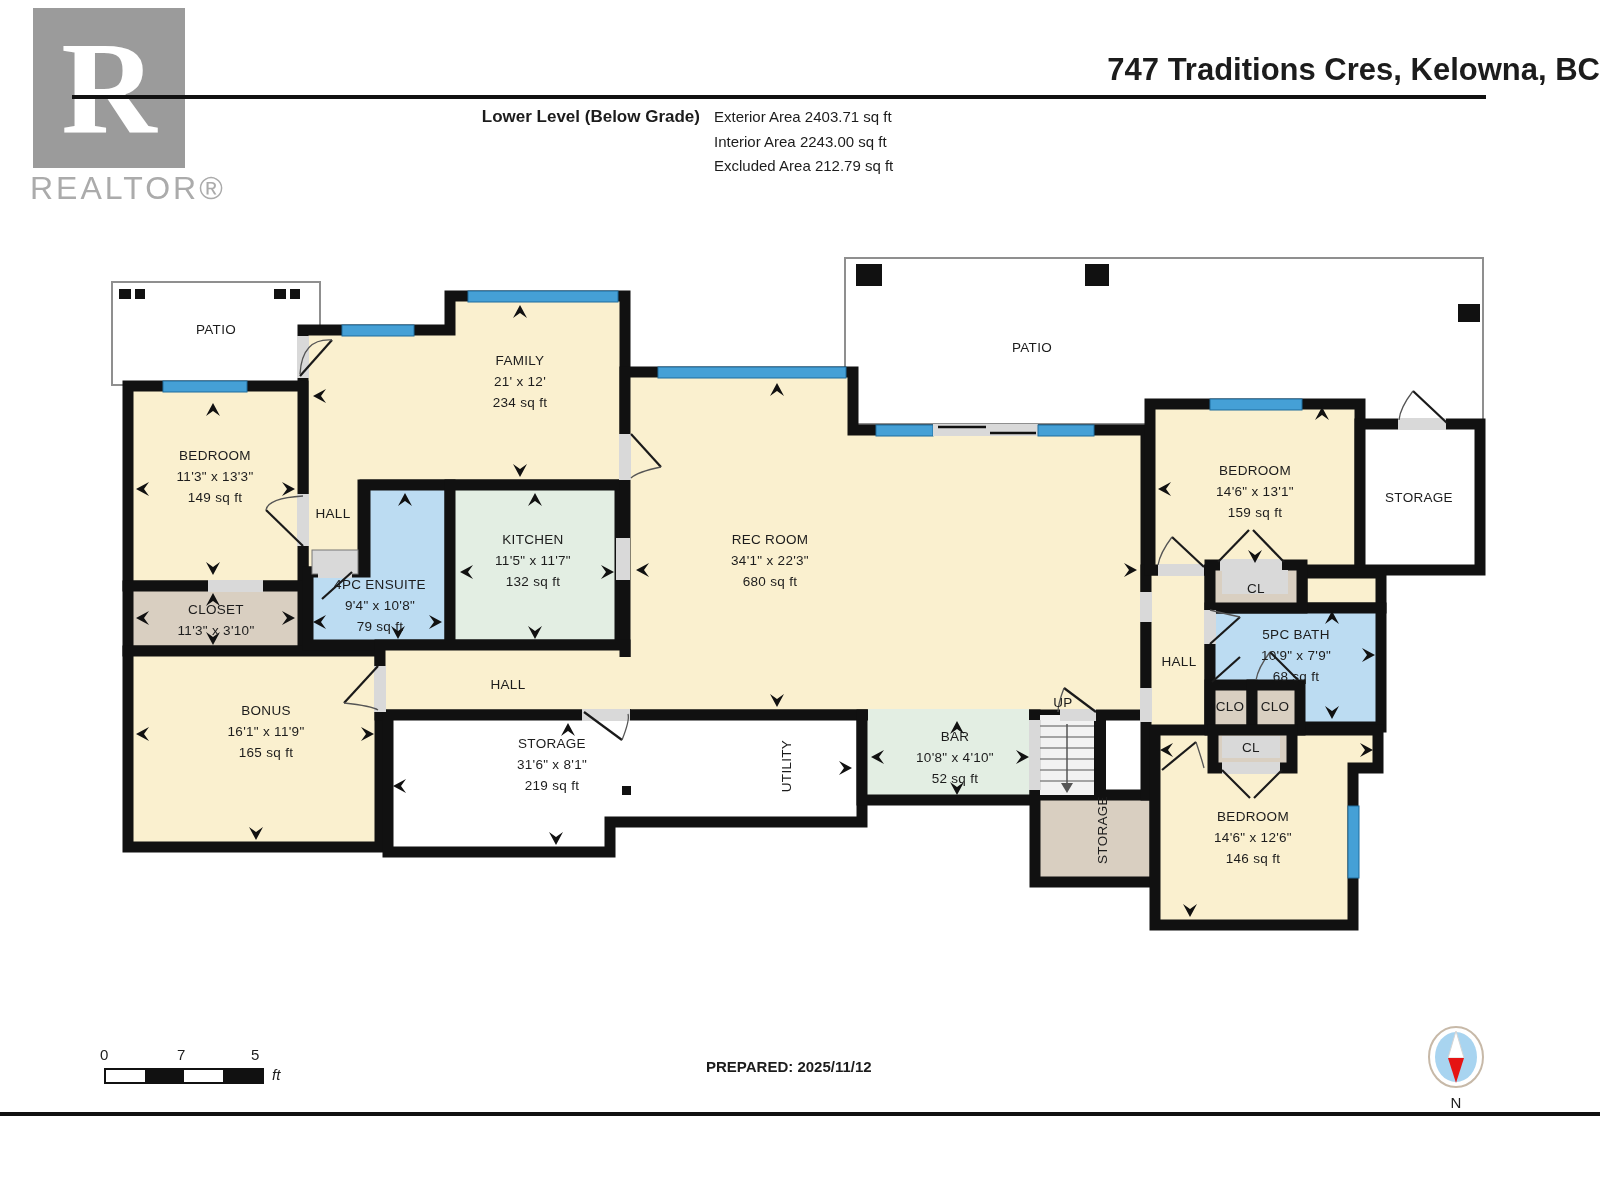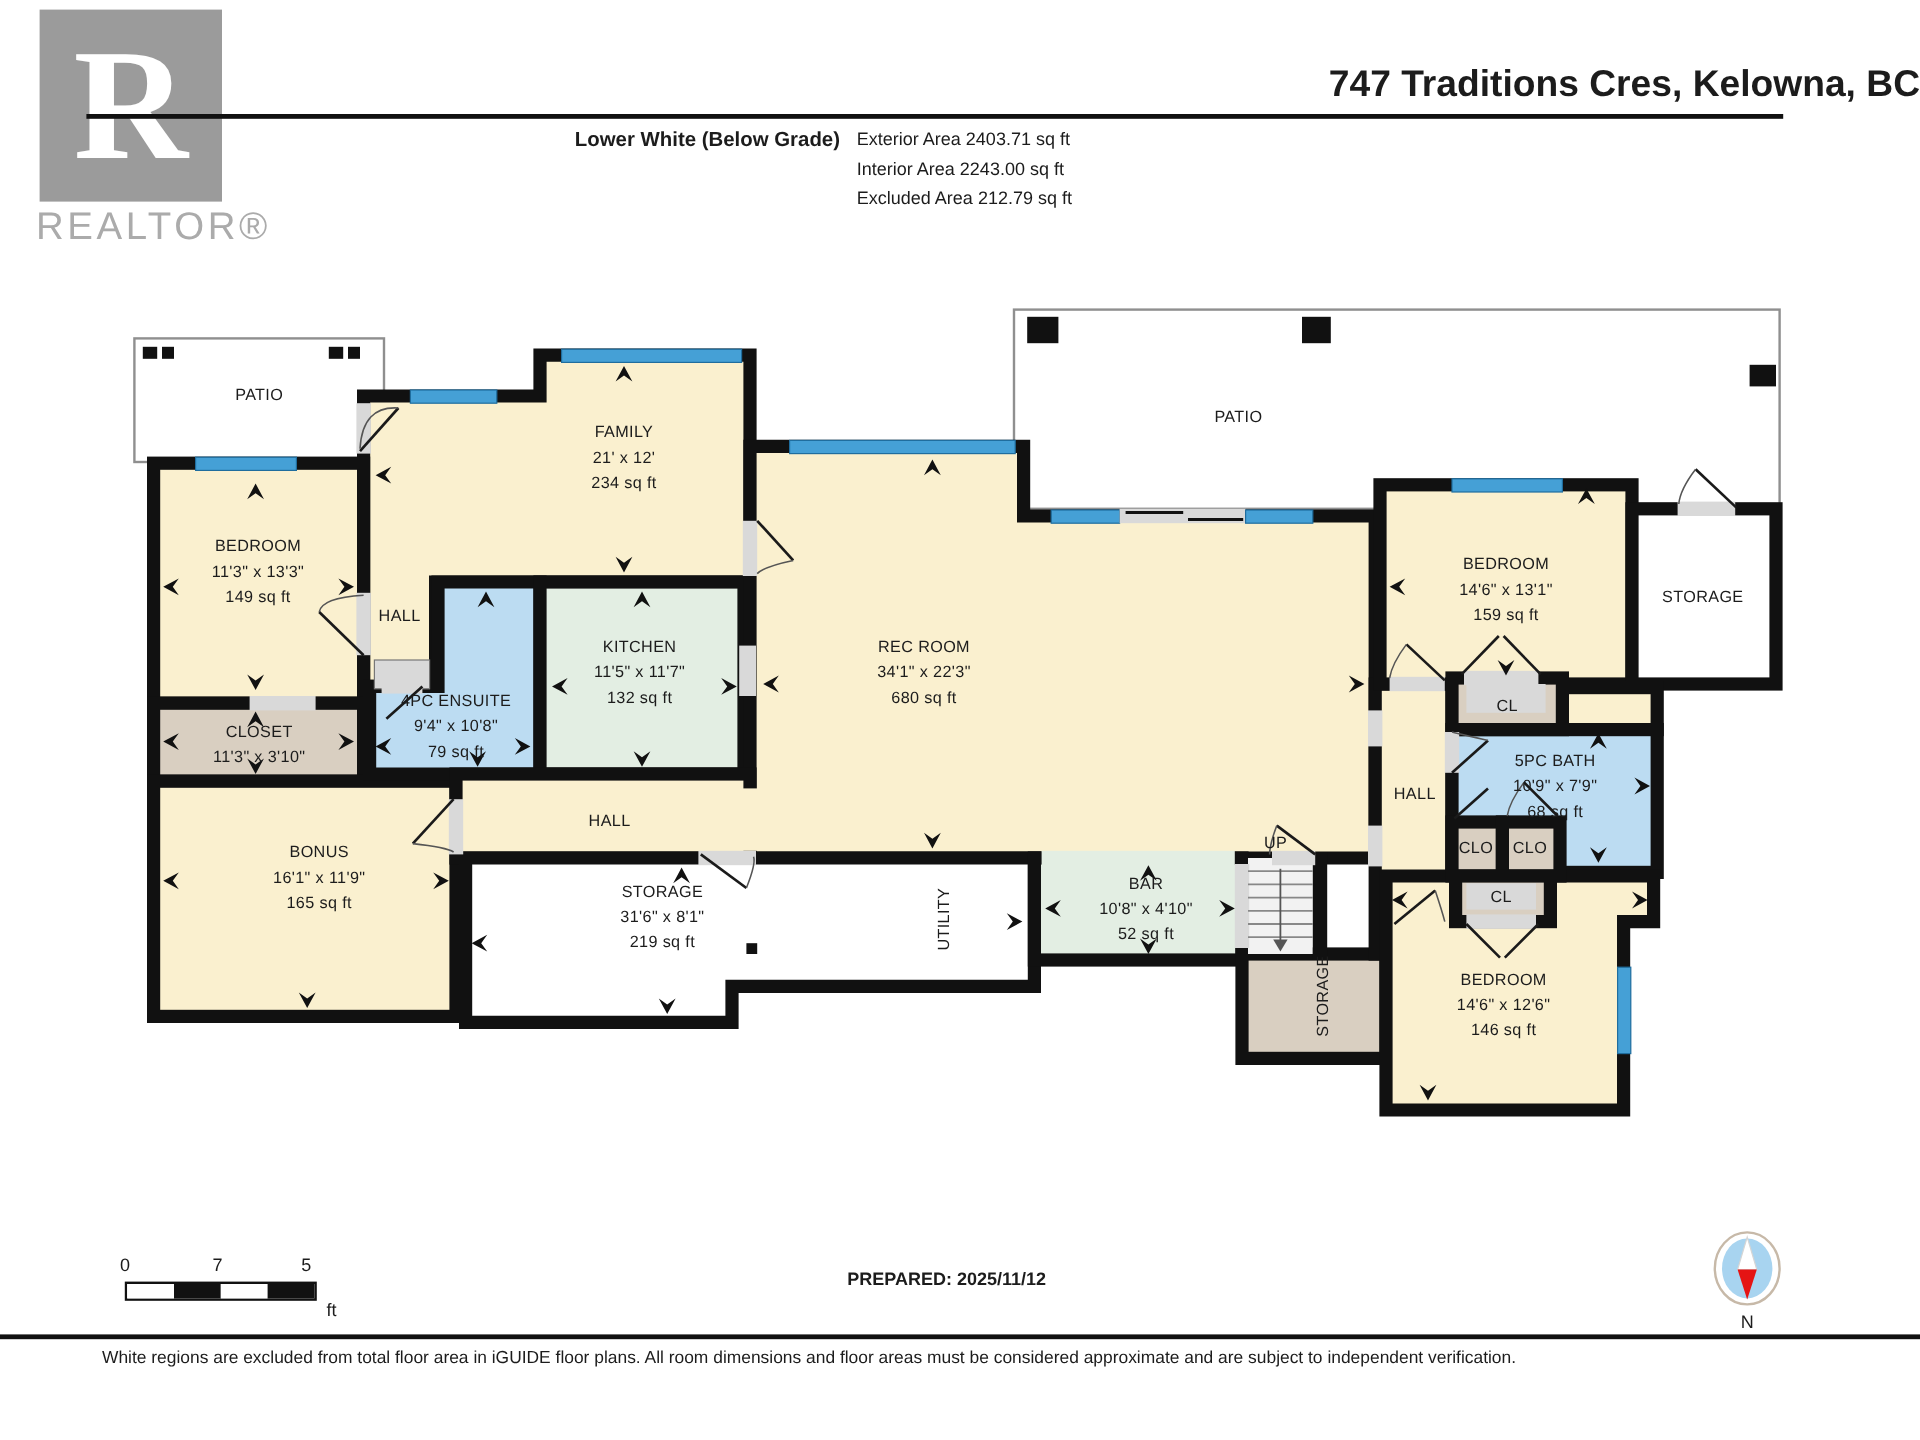--- a/index.html
+++ b/index.html
@@ -38,39 +38,39 @@
               font-size:13.5px;line-height:21px;letter-spacing:.3px;color:#1c1c1c;}
   .room-label span{display:block;}
   .vert{transform:translate(-50%,-50%) rotate(-90deg);}
   
   #scale{position:absolute;left:104px;top:1046px;font-size:15px;}
   #scale .nums{position:relative;height:20px;width:172px;}
   #scale .nums span{position:absolute;top:0;}
   #scale .bar{position:relative;margin-top:2px;width:156px;height:12px;border:2px solid #111;font-size:0;}
   #scale .bar i{display:inline-block;width:39px;height:12px;}
   #scale .s1,#scale .s3{background:#fff;} #scale .s2,#scale .s4{background:#111;}
-  #scale .unit{position:absolute;left:168px;top:38px;}
+  #scale .unit{position:absolute;left:168px;top:20px;font-style:italic;}
   #prepared{position:absolute;left:706px;top:1058px;font-size:15px;font-weight:600;}
   #north-label{position:absolute;left:1456px;top:1094px;transform:translateX(-50%);font-size:15px;}
   
   #footer-line{position:absolute;left:0;top:1112px;width:1600px;height:4px;background:#111;}
   #disclaimer{position:absolute;left:85px;top:1124px;width:1400px;font-size:14.5px;}
 </style>
 </head>
 <body>
 
 <div id="page">
 
   <div id="logo-box">
     <span class="r">R</span>
   </div>
   <div id="logo-text">REALTOR®</div>
   <div id="title">747 Traditions Cres, Kelowna, BC</div>
   <div id="divider"></div>
-  <div id="sub-level">Lower White (Below Grade)</div>
+  <div id="sub-level">Lower Level (Below Grade)</div>
   <div class="area-line" style="top:108px">Exterior Area 2403.71 sq ft</div>
   <div class="area-line" style="top:133px">Interior Area 2243.00 sq ft</div>
   <div class="area-line" style="top:157px">Excluded Area 212.79 sq ft</div>
 
   <svg id="plan" viewBox="0 0 1600 1200">
 
     <g>
       <rect class="patio" x="112" y="282" width="208" height="103"></rect>
       <rect class="patio" x="845" y="258" width="638" height="166"></rect>
     </g>
@@ -351,15 +351,14 @@
       <span style="left:-4px">0</span>
       <span style="left:73px">7</span>
       <span style="left:147px">5</span>
     </div>
     <div class="bar"><i class="s1"></i><i class="s2"></i><i class="s3"></i><i class="s4"></i></div>
     <span class="unit">ft</span>
   </div>
   <div id="prepared">PREPARED: 2025/11/12</div>
   <div id="north-label">N</div>
   <div id="footer-line"></div>
-  <div id="disclaimer">White regions are excluded from total floor area in iGUIDE floor plans. All room dimensions and floor areas must be considered approximate and are subject to independent verification.</div>
 
 </div>
 
 </body></html>

